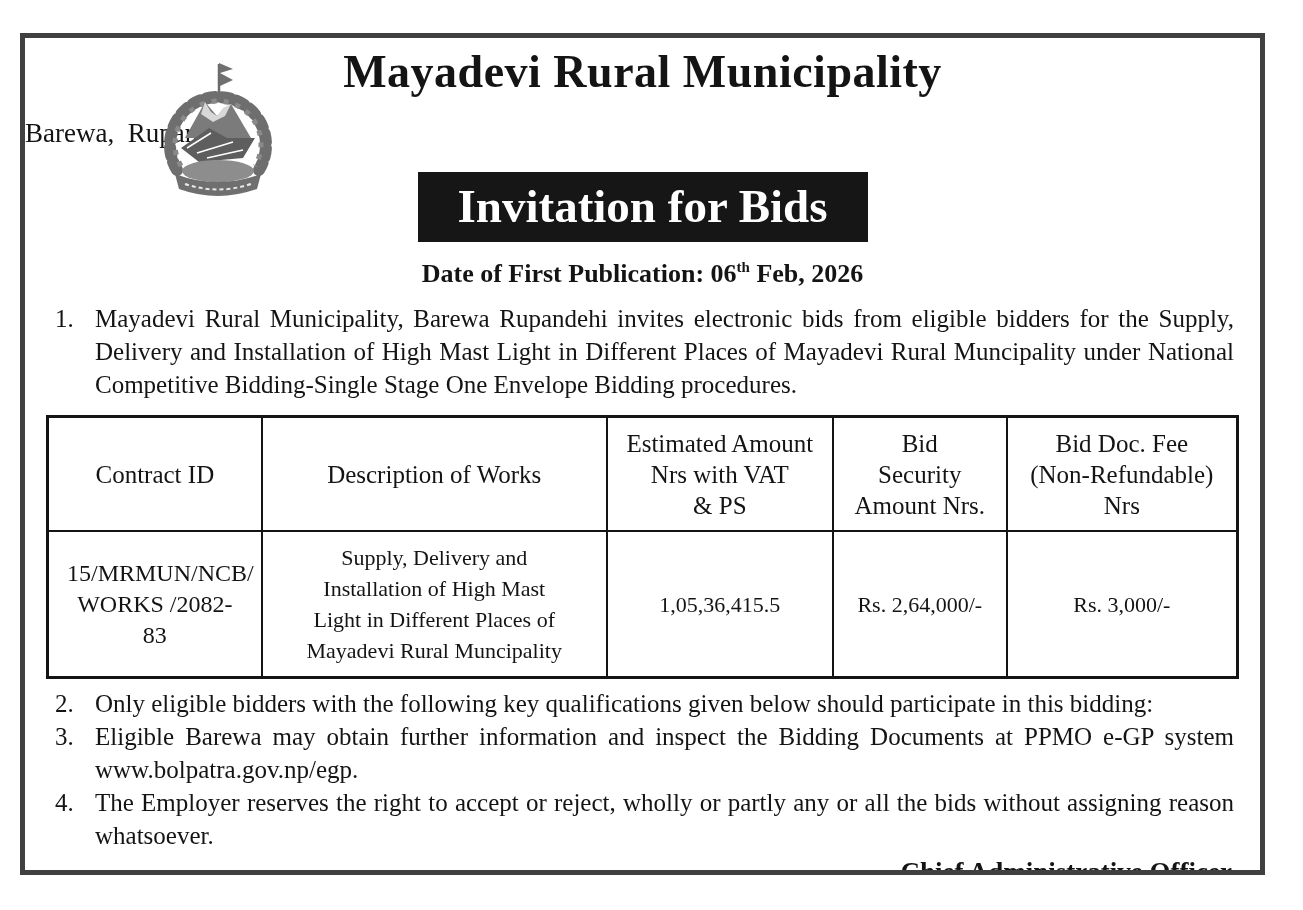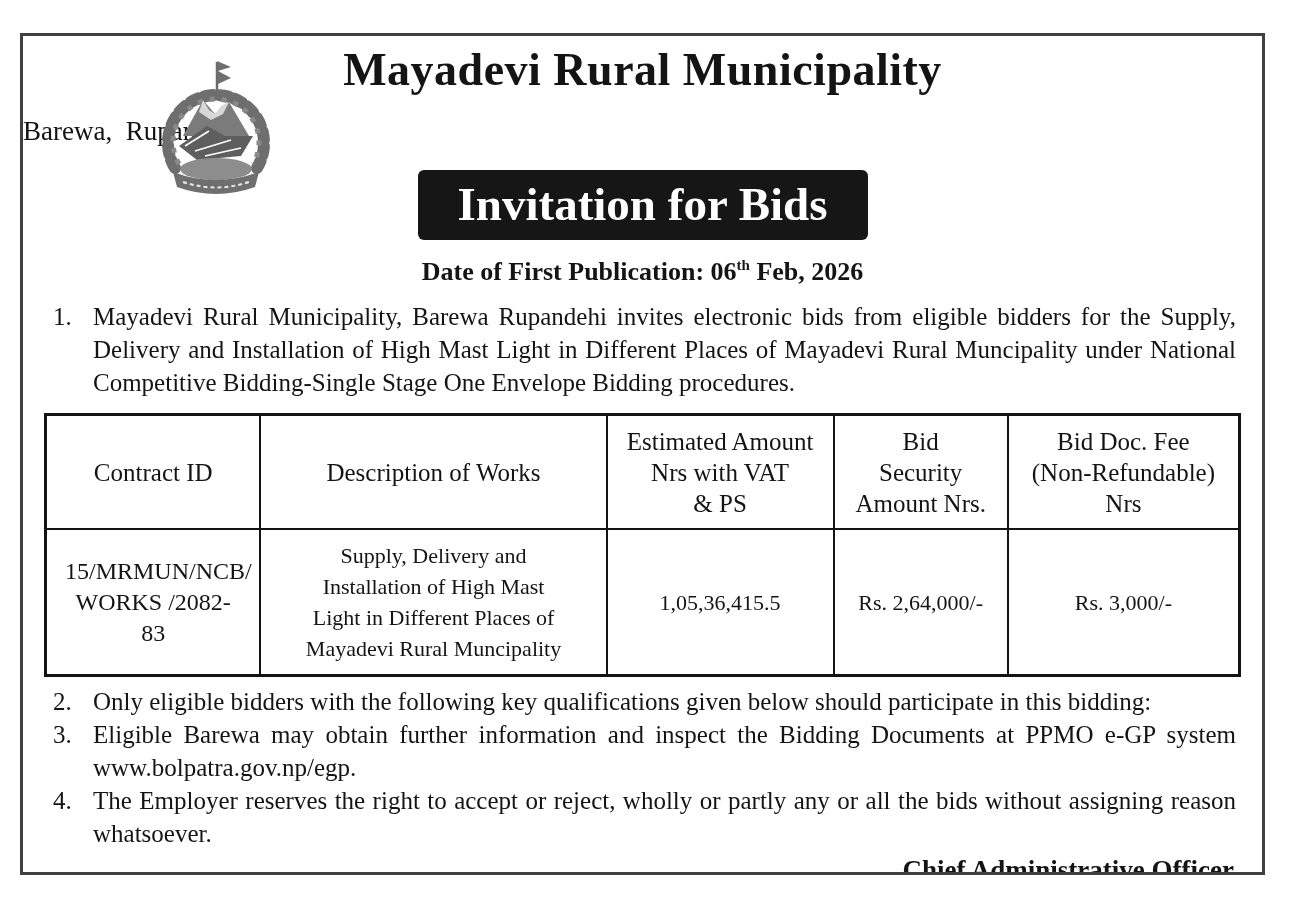--- a/index.html
+++ b/index.html
@@ -7,21 +7,21 @@
     position:relative;
     width:1303px;height:910px;
     background:#fff;
     color:#141414;
     font-family:"Liberation Serif","DejaVu Serif",serif;
     overflow:hidden;
   }
   .frame{
     position:absolute;left:20px;top:33px;
     width:1245px;height:842px;
-    border:3px solid #404040;
+    border:5px solid #404040;
     box-sizing:border-box;
     overflow:hidden;
   }
   .logo{
     position:absolute;left:128px;top:20px;
     width:130px;height:140px;
   }
   .title{
     text-align:center;
     margin-top:8px;
@@ -36,21 +36,20 @@
     white-space:pre;
     margin-top:18px;
   }
   .banner-wrap{text-align:center;margin-top:22px;}
   .banner{
     display:inline-block;
     background:#161616;color:#ffffff;
     font-size:47px;font-weight:bold;
     line-height:54px;
     padding:7px 40px 9px 40px;
-    border-radius:6px;
   }
   .pub-date{
     text-align:center;
     font-weight:bold;
     font-size:26px;
     margin-top:16px;
     line-height:32px;
   }
   .pub-date sup{font-size:15px;vertical-align:super;line-height:0;}
   .item{

